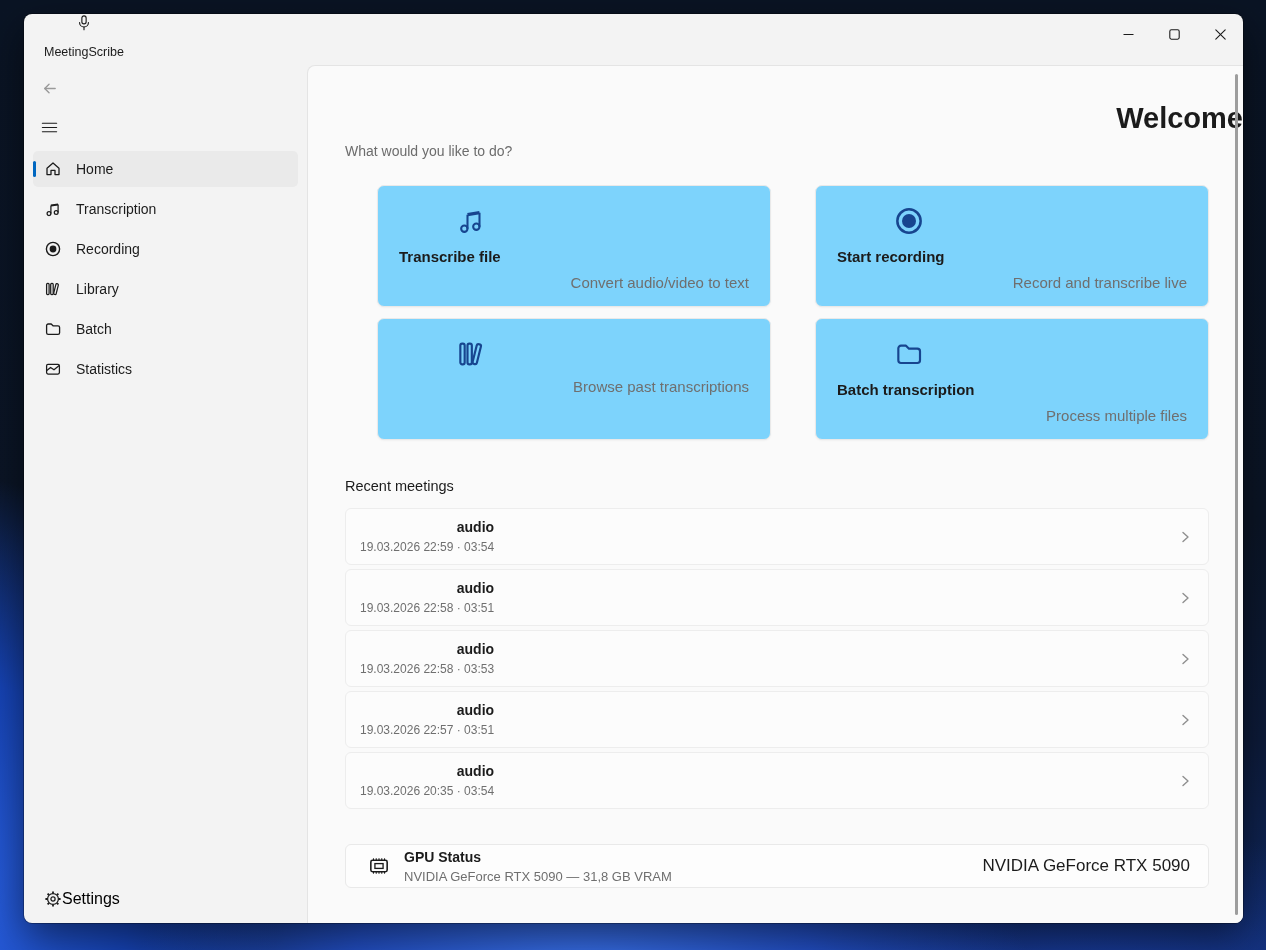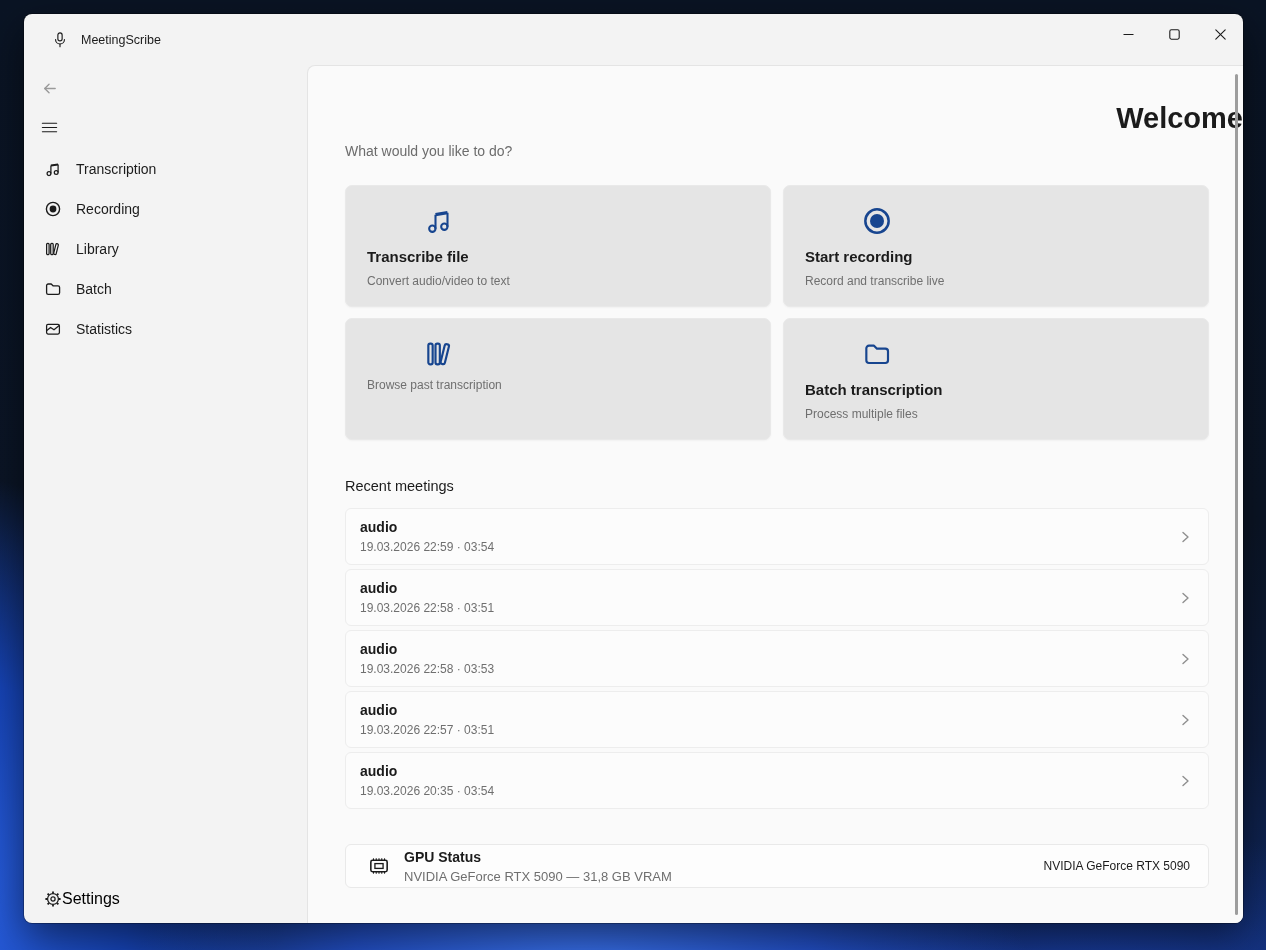--- a/index.html
+++ b/index.html
@@ -15,22 +15,22 @@
       linear-gradient(180deg, #0a1424 0%, #0b1526 55%, #0d1b3a 78%, #102a66 100%);
   }
 
   
   .window { position:absolute; left:24px; top:14px; width:1219px; height:909px;
     background:#f3f3f3; border-radius:8px; overflow:hidden;
     box-shadow:0 14px 40px rgba(0,0,0,.5), 0 0 0 1px rgba(0,0,0,.28); }
 
   
   .titlebar { position:absolute; left:0; top:0; right:0; height:51px; }
-  .titlebar .app-id { position:absolute; left:28px; top:0; height:51px;
-    display:flex; align-items:center; gap:13px; }
+  .titlebar .app-id { position:absolute; left:20px; top:0; height:51px;
+    display:flex; align-items:center; gap:13px;flex-direction:column; }
   .titlebar .app-title { font-size:12.5px; color:#1b1b1b; }
   .caption-controls { position:absolute; right:0; top:0; display:flex; }
   .caption-btn { width:46px; height:40px; display:flex; align-items:center;
     justify-content:center; cursor:default; }
 
   
   .sidebar { position:absolute; left:0; top:51px; width:283px; bottom:0; }
   .icon-btn { position:absolute; left:7px; width:36px; height:32px;
     display:flex; align-items:center; justify-content:center; border-radius:5px; }
   .back-btn { top:7px; }
@@ -53,47 +53,47 @@
     background:#fafafa; border-left:1px solid #e4e4e4; border-top:1px solid #e4e4e4;
     border-radius:8px 0 0 0; padding:0 0 0 37px; }
   .scrollbar { position:absolute; right:5px; top:8px; bottom:8px; width:3px;
     border-radius:2px; background:#9d9d9d; }
 
   .page-title { padding-top:34px; font-size:29px; font-weight:700; color:#1b1b1b; line-height:36px;text-align:right; }
   .page-subtitle { margin-top:7px; font-size:14px; color:#6c6c6c; }
 
   .card-grid { margin-top:26px; width:864px; display:grid;
     grid-template-columns:1fr 1fr; column-gap:12px; row-gap:11px; }
-  .action-card { height:122px; background:#e5e5e5; border:1px solid #e9e9e9;
+  .action-card { height:122px; background:#7dd3fc; border:1px solid #e9e9e9;
     border-radius:7px; box-shadow:0 1px 2px rgba(0,0,0,.04);
-    padding:20px 21px 12px 21px; cursor:default; }
+    padding:20px 21px 12px 21px; cursor:default;margin-left:32px; }
   .action-card .card-icon { height:30px; margin-left:57px; width:34px;
     display:flex; align-items:center; }
   .action-card .card-title { margin-top:12px; font-size:15px; font-weight:700; color:#1b1b1b; }
-  .action-card .card-subtitle { margin-top:9px; font-size:12px; color:#6f6f6f; }
+  .action-card .card-subtitle { margin-top:9px; font-size:15px; color:#6f6f6f;text-align:right; }
 
   .section-heading { margin-top:38px; font-size:14.5px; font-weight:400; color:#1b1b1b; }
 
   .meeting-list { margin-top:14px; width:864px; }
   .meeting-row { height:57px; margin-bottom:4px; background:#fcfcfc;
     border:1px solid #ededed; border-radius:6px; display:flex;
     align-items:center; padding:0 16px 0 14px; cursor:default; }
-  .meeting-info { display:flex; flex-direction:column; }
+  .meeting-info { display:flex; flex-direction:column;text-align:right; }
   .meeting-title { font-size:14px; font-weight:700; color:#1b1b1b; }
   .meeting-meta { margin-top:5px; font-size:12px; color:#6f6f6f; }
   .meeting-row .chevron { margin-left:auto; display:flex; align-items:center; }
 
   .gpu-card { margin-top:35px; width:864px; height:44px; background:#fdfdfd;
     border:1px solid #e9e9e9; border-radius:6px; display:flex;
     align-items:center; padding:0 18px 0 21px; }
   .gpu-icon { width:26px; display:flex; align-items:center; }
   .gpu-text { margin-left:11px; display:flex; flex-direction:column; }
   .gpu-title { font-size:14px; font-weight:700; color:#1b1b1b; }
   .gpu-subtitle { margin-top:4px; font-size:13px; color:#6f6f6f; }
-  .gpu-device { margin-left:auto; font-size:12px; color:#1b1b1b; }
+  .gpu-device { margin-left:auto; font-size:17px; color:#1b1b1b; }
 
   svg { display:block; }
 </style>
 </head>
 <body>
 
 <div class="desktop"></div>
 
 <div class="window">
 
@@ -138,20 +138,29 @@
     <div class="icon-btn menu-btn">
       <svg width="17" height="17" viewBox="0 0 18 18" stroke="#1b1b1b" stroke-width="1.3" stroke-linecap="round">
         <line x1="1.5" y1="4.5" x2="16.5" y2="4.5"></line>
           <line x1="1.5" y1="9" x2="16.5" y2="9"></line>
           <line x1="1.5" y1="13.5" x2="16.5" y2="13.5"></line>
       </svg>
     </div>
 
     <div class="nav-list">
 
+      <div class="nav-item selected">
+        <span class="accent-pill"></span>
+        <span class="nav-icon">
+          <svg width="18" height="18" viewBox="0 0 18 18" fill="none" stroke="#1b1b1b" stroke-width="1.3" stroke-linejoin="round">
+            <path d="M3 8.2 L9 3 L15 8.2 V14.6 H11 V10.4 H7 V14.6 H3 Z"></path>
+          </svg>
+        </span>
+        <span class="nav-label">Home</span>
+      </div>
 
       <div class="nav-item">
         <span class="nav-icon">
           <svg width="18" height="18" viewBox="0 0 18 18" fill="none" stroke="#1b1b1b" stroke-width="1.25">
             <circle cx="5" cy="13.6" r="1.9"></circle>
               <circle cx="12.2" cy="12.4" r="1.9"></circle>
             <line x1="6.9" y1="13.6" x2="6.9" y2="5.6"></line>
               <line x1="14.1" y1="12.4" x2="14.1" y2="4.4"></line>
             <line x1="6.9" y1="5.6" x2="14.1" y2="4.4" stroke-width="2"></line>
           </svg>
@@ -256,21 +265,21 @@
       </div>
 
       <div class="action-card">
         <div class="card-icon">
           <svg width="30" height="30" viewBox="0 0 18 18" fill="none" stroke="#17458f" stroke-width="1.3">
             <rect x="2.6" y="2.8" width="2.6" height="12.4" rx="1.1"></rect>
             <rect x="6.9" y="2.8" width="2.6" height="12.4" rx="1.1"></rect>
             <rect x="11.2" y="3" width="2.6" height="12.2" rx="1.1" transform="rotate(14 12.5 9)"></rect>
           </svg>
         </div>
-        <div class="card-subtitle">Browse past transcription</div>
+        <div class="card-subtitle">Browse past transcriptions</div>
       </div>
 
       <div class="action-card">
         <div class="card-icon">
           <svg width="30" height="30" viewBox="0 0 18 18" fill="none" stroke="#17458f" stroke-width="1.3" stroke-linejoin="round">
             <path d="M2.6 5.6 a1.6 1.6 0 0 1 1.6 -1.6 h3 l1.8 1.8 h5 a1.6 1.6 0 0 1 1.6 1.6 v5.4 a1.6 1.6 0 0 1 -1.6 1.6 h-9.8 a1.6 1.6 0 0 1 -1.6 -1.6 Z"></path>
           </svg>
         </div>
         <div class="card-title">Batch transcription</div>
         <div class="card-subtitle">Process multiple files</div>

